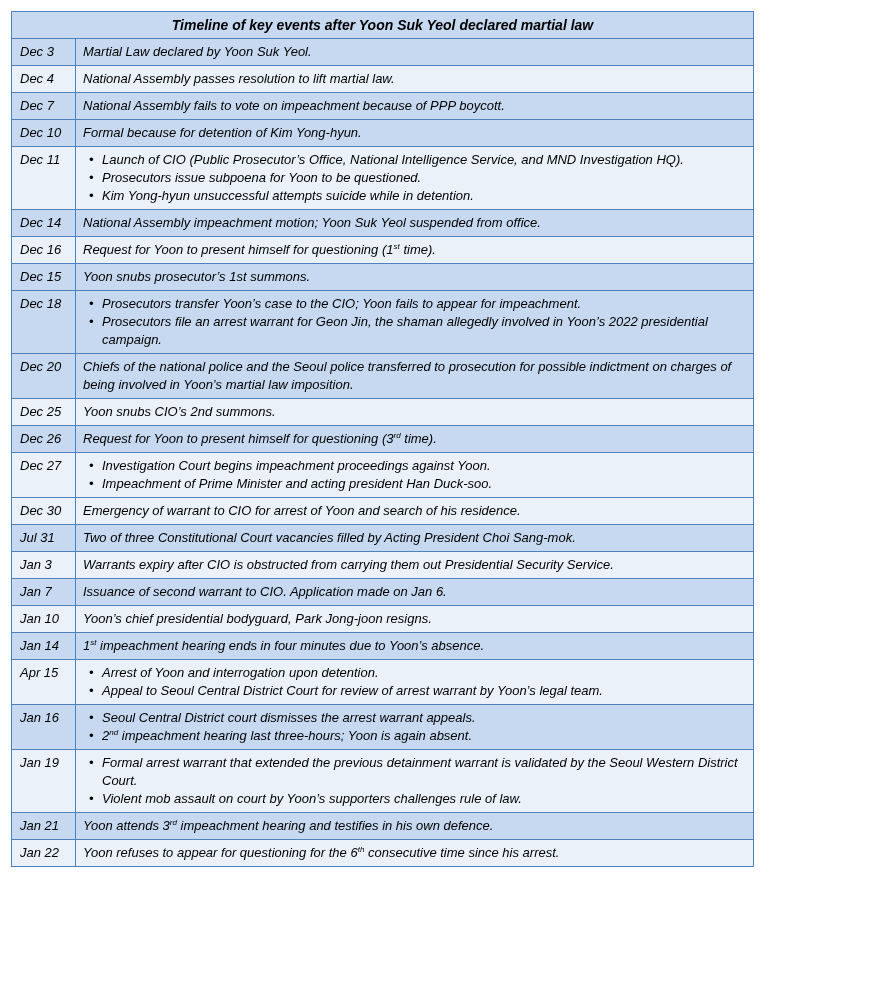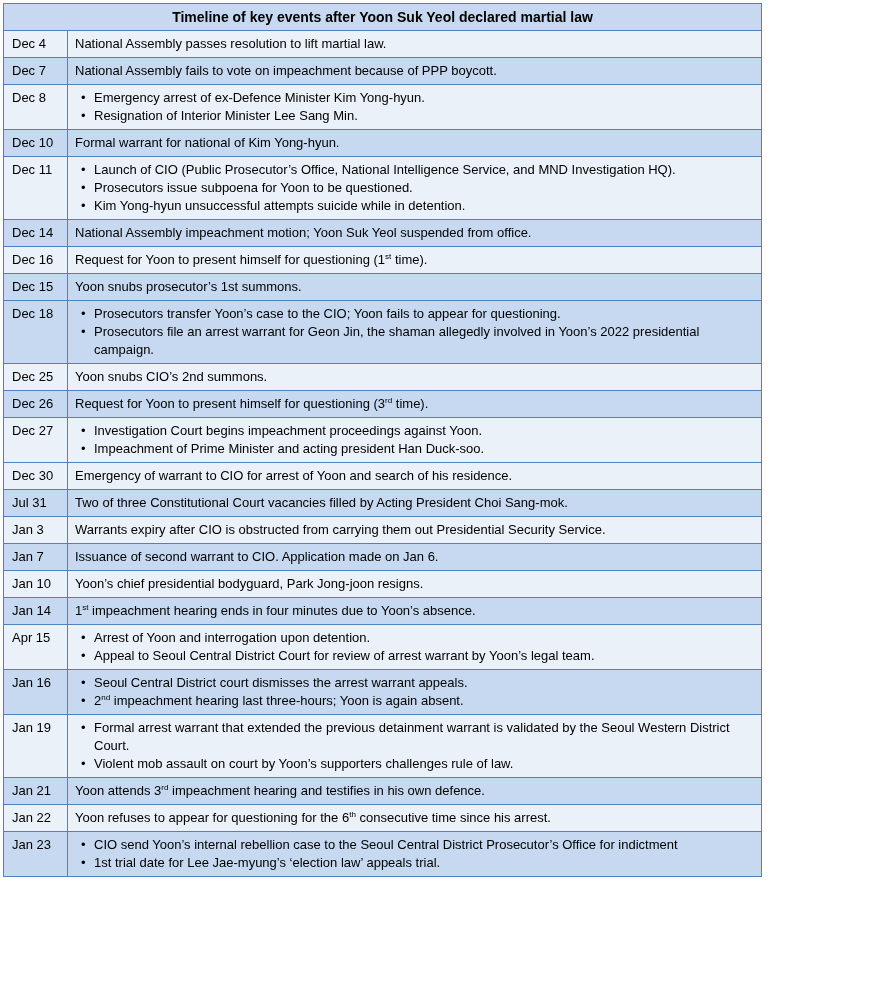--- a/index.html
+++ b/index.html
@@ -12,21 +12,22 @@
   *{box-sizing:border-box;}
   html,body{margin:0;padding:0;background:#ffffff;}
   body{
     font-family:"Liberation Sans","DejaVu Sans",sans-serif;
     color:var(--text);
     -webkit-font-smoothing:antialiased;
   }
   .page{
     width:765px;
     min-height:1000px;
-    padding:3px;
+    padding:11px;
+    font-style:italic;
   }
   table.timeline{
     width:100%;
     border-collapse:collapse;
     table-layout:fixed;
     font-size:13px;
     line-height:18px;
   }
   .timeline th,
   .timeline td{
@@ -70,40 +71,35 @@
     <colgroup>
       <col class="c-date">
       <col class="c-content">
     </colgroup>
     <thead>
       <tr>
         <th class="title" colspan="2">Timeline of key events after Yoon Suk Yeol declared martial law</th>
       </tr>
     </thead>
     <tbody>
+      <tr class="dark">
+        <td class="date">Dec 3</td>
+        <td class="content">Martial Law declared by Yoon Suk Yeol.</td>
+      </tr>
       <tr class="light">
         <td class="date">Dec 4</td>
         <td class="content">National Assembly passes resolution to lift martial law.</td>
       </tr>
       <tr class="dark">
         <td class="date">Dec 7</td>
         <td class="content">National Assembly fails to vote on impeachment because of PPP boycott.</td>
       </tr>
-      <tr class="light">
-        <td class="date">Dec 8</td>
-        <td class="content">
-          <ul class="bullets">
-            <li>Emergency arrest of ex-Defence Minister Kim Yong-hyun.</li>
-            <li>Resignation of Interior Minister Lee Sang Min.</li>
-          </ul>
-        </td>
-      </tr>
       <tr class="dark">
         <td class="date">Dec 10</td>
-        <td class="content">Formal warrant for national of Kim Yong-hyun.</td>
+        <td class="content">Formal because for detention of Kim Yong-hyun.</td>
       </tr>
       <tr class="light">
         <td class="date">Dec 11</td>
         <td class="content">
           <ul class="bullets">
             <li>Launch of CIO (Public Prosecutor’s Office, National Intelligence Service, and MND Investigation HQ).</li>
             <li>Prosecutors issue subpoena for Yoon to be questioned.</li>
             <li>Kim Yong-hyun unsuccessful attempts suicide while in detention.</li>
           </ul>
         </td>
@@ -117,24 +113,28 @@
         <td class="content">Request for Yoon to present himself for questioning (1<sup>st</sup> time).</td>
       </tr>
       <tr class="dark">
         <td class="date">Dec 15</td>
         <td class="content">Yoon snubs prosecutor’s 1st summons.</td>
       </tr>
       <tr class="dark">
         <td class="date">Dec 18</td>
         <td class="content">
           <ul class="bullets">
-            <li>Prosecutors transfer Yoon’s case to the CIO; Yoon fails to appear for questioning.</li>
+            <li>Prosecutors transfer Yoon’s case to the CIO; Yoon fails to appear for impeachment.</li>
             <li>Prosecutors file an arrest warrant for Geon Jin, the shaman allegedly involved in Yoon’s 2022 presidential campaign.</li>
           </ul>
         </td>
+      </tr>
+      <tr class="dark">
+        <td class="date">Dec 20</td>
+        <td class="content">Chiefs of the national police and the Seoul police transferred to prosecution for possible indictment on charges of being involved in Yoon’s martial law imposition.</td>
       </tr>
       <tr class="light">
         <td class="date">Dec 25</td>
         <td class="content">Yoon snubs CIO’s 2nd summons.</td>
       </tr>
       <tr class="dark">
         <td class="date">Dec 26</td>
         <td class="content">Request for Yoon to present himself for questioning (3<sup>rd</sup> time).</td>
       </tr>
       <tr class="light">
@@ -197,25 +197,16 @@
           </ul>
         </td>
       </tr>
       <tr class="dark">
         <td class="date">Jan 21</td>
         <td class="content">Yoon attends 3<sup>rd</sup> impeachment hearing and testifies in his own defence.</td>
       </tr>
       <tr class="light">
         <td class="date">Jan 22</td>
         <td class="content">Yoon refuses to appear for questioning for the 6<sup>th</sup> consecutive time since his arrest.</td>
-      </tr>
-      <tr class="dark">
-        <td class="date">Jan 23</td>
-        <td class="content">
-          <ul class="bullets">
-            <li>CIO send Yoon’s internal rebellion case to the Seoul Central District Prosecutor’s Office for indictment</li>
-            <li>1st trial date for Lee Jae-myung’s ‘election law’ appeals trial.</li>
-          </ul>
-        </td>
       </tr>
     </tbody>
   </table>
 </div>
 
 </body></html>

